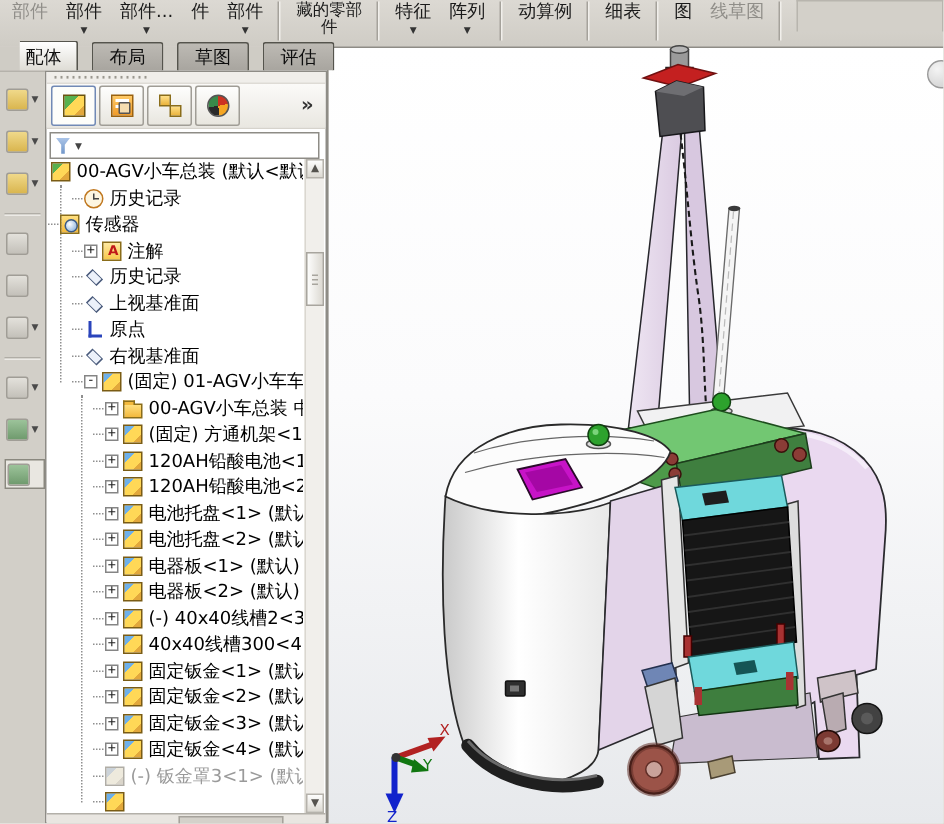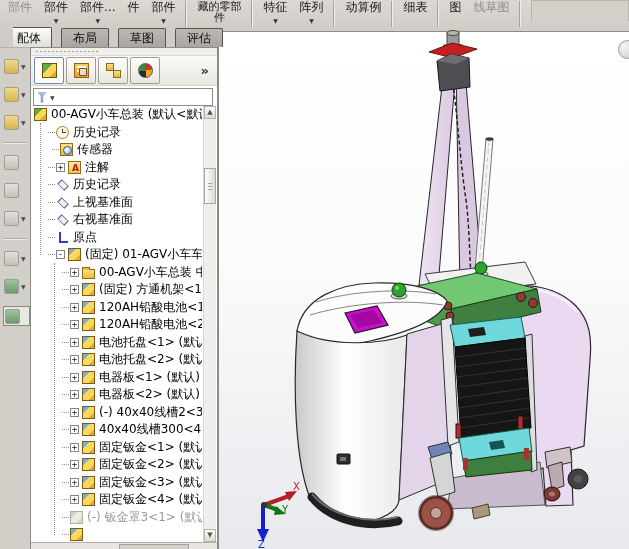--- a/index.html
+++ b/index.html
@@ -404,21 +404,21 @@
     <span class="tlabel">00-AGV小车总装 (默认&lt;默认</span>
   </div>
 
   <div class="trow" style="padding-left: 16px;">
     <span class="stub"></span>
 
     <span class="ti ti-history"></span>
     <span class="tlabel">历史记录</span>
   </div>
 
-  <div class="trow" style="padding-left: 20px;">
+  <div class="trow" style="padding-left: 0;">
     <span class="stub"></span>
 
     <span class="ti ti-sensor"></span>
     <span class="tlabel">传感器</span>
   </div>
 
   <div class="trow" style="padding-left: 16px;">
     <span class="stub"></span>
     <span class="exp">+</span>
     <span class="ti ti-annotation"></span>
@@ -435,29 +435,29 @@
   <div class="trow" style="padding-left: 16px;">
     <span class="stub"></span>
 
     <span class="ti ti-plane"></span>
     <span class="tlabel">上视基准面</span>
   </div>
 
   <div class="trow" style="padding-left: 16px;">
     <span class="stub"></span>
 
+    <span class="ti ti-origin"></span>
+    <span class="tlabel">原点</span>
+  </div>
+
+  <div class="trow" style="padding-left: 16px;">
+    <span class="stub"></span>
+
     <span class="ti ti-plane"></span>
     <span class="tlabel">右视基准面</span>
-  </div>
-
-  <div class="trow" style="padding-left: 16px;">
-    <span class="stub"></span>
-
-    <span class="ti ti-origin"></span>
-    <span class="tlabel">原点</span>
   </div>
 
   <div class="trow" style="padding-left: 16px;">
     <span class="stub"></span>
     <span class="exp">-</span>
     <span class="ti ti-part"></span>
     <span class="tlabel">(固定) 01-AGV小车车架&lt;</span>
   </div>
 
   <div class="trow" style="padding-left: 30px;">

